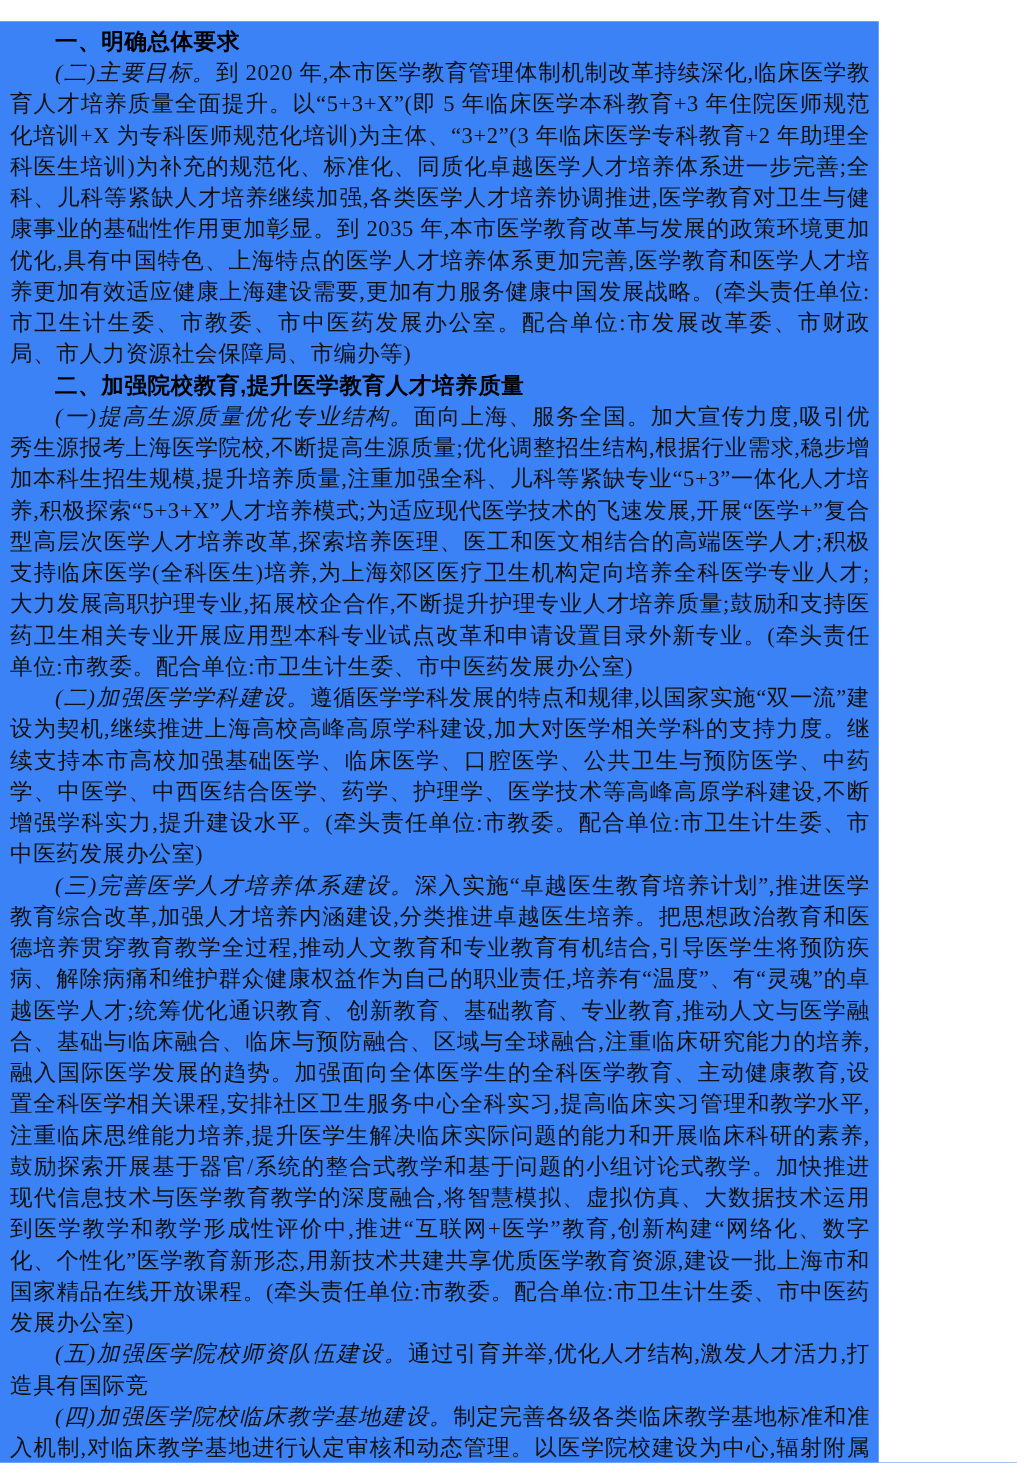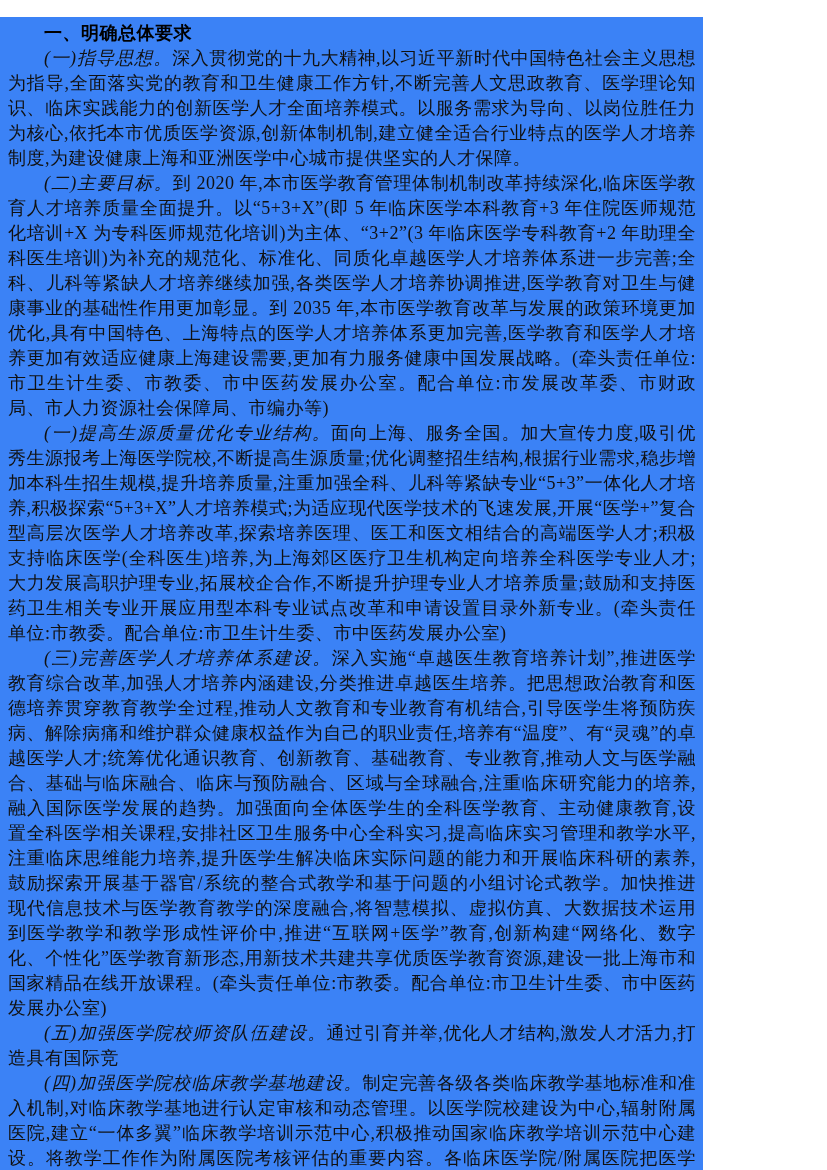--- a/index.html
+++ b/index.html
@@ -66,27 +66,28 @@
   }
 </style>
 </head>
 <body>
 
 <div class="page">
   <div class="content">
 
     <div class="heading">一、明确总体要求</div>
 
-    <p class="para"><span class="lead">(一)指导思想。</span><span>深入贯彻党的十九大精神,以习近平新时代中国特色社会主义思想为指导,全面落实党的教育和卫生健康工作方针,不断完善人文思政教育、医学理论知识、临床实践能力的创新医学人才全面培养模式。以服务需求为导向、以岗位胜任力为核心,依托本市优质医学资源,创新体制机制,建立健全适合行业特点的医学人才培养制度,为建设健康上海和亚洲医学中心城市提供坚实的人才保障。</span></p>
 
     <p class="para"><span class="lead">(二)主要目标。</span><span>到 2020 年,本市医学教育管理体制机制改革持续深化,临床医学教育人才培养质量全面提升。以“5+3+X”(即 5 年临床医学本科教育+3 年住院医师规范化培训+X 为专科医师规范化培训)为主体、“3+2”(3 年临床医学专科教育+2 年助理全科医生培训)为补充的规范化、标准化、同质化卓越医学人才培养体系进一步完善;全科、儿科等紧缺人才培养继续加强,各类医学人才培养协调推进,医学教育对卫生与健康事业的基础性作用更加彰显。到 2035 年,本市医学教育改革与发展的政策环境更加优化,具有中国特色、上海特点的医学人才培养体系更加完善,医学教育和医学人才培养更加有效适应健康上海建设需要,更加有力服务健康中国发展战略。(牵头责任单位:市卫生计生委、市教委、市中医药发展办公室。配合单位:市发展改革委、市财政局、市人力资源社会保障局、市编办等)</span></p>
 
+    <div class="heading">二、加强院校教育,提升医学教育人才培养质量</div>
 
     <p class="para"><span class="lead">(一)提高生源质量优化专业结构。</span><span>面向上海、服务全国。加大宣传力度,吸引优秀生源报考上海医学院校,不断提高生源质量;优化调整招生结构,根据行业需求,稳步增加本科生招生规模,提升培养质量,注重加强全科、儿科等紧缺专业“5+3”一体化人才培养,积极探索“5+3+X”人才培养模式;为适应现代医学技术的飞速发展,开展“医学+”复合型高层次医学人才培养改革,探索培养医理、医工和医文相结合的高端医学人才;积极支持临床医学(全科医生)培养,为上海郊区医疗卫生机构定向培养全科医学专业人才;大力发展高职护理专业,拓展校企合作,不断提升护理专业人才培养质量;鼓励和支持医药卫生相关专业开展应用型本科专业试点改革和申请设置目录外新专业。(牵头责任单位:市教委。配合单位:市卫生计生委、市中医药发展办公室)</span></p>
 
+    <p class="para"><span class="lead">(二)加强医学学科建设。</span><span>遵循医学学科发展的特点和规律,以国家实施“双一流”建设为契机,继续推进上海高校高峰高原学科建设,加大对医学相关学科的支持力度。继续支持本市高校加强基础医学、临床医学、口腔医学、公共卫生与预防医学、中药学、中医学、中西医结合医学、药学、护理学、医学技术等高峰高原学科建设,不断增强学科实力,提升建设水平。(牵头责任单位:市教委。配合单位:市卫生计生委、市中医药发展办公室)</span></p>
 
     <p class="para"><span class="lead">(三)完善医学人才培养体系建设。</span><span>深入实施“卓越医生教育培养计划”,推进医学教育综合改革,加强人才培养内涵建设,分类推进卓越医生培养。把思想政治教育和医德培养贯穿教育教学全过程,推动人文教育和专业教育有机结合,引导医学生将预防疾病、解除病痛和维护群众健康权益作为自己的职业责任,培养有“温度”、有“灵魂”的卓越医学人才;统筹优化通识教育、创新教育、基础教育、专业教育,推动人文与医学融合、基础与临床融合、临床与预防融合、区域与全球融合,注重临床研究能力的培养,融入国际医学发展的趋势。加强面向全体医学生的全科医学教育、主动健康教育,设置全科医学相关课程,安排社区卫生服务中心全科实习,提高临床实习管理和教学水平,注重临床思维能力培养,提升医学生解决临床实际问题的能力和开展临床科研的素养,鼓励探索开展基于器官/系统的整合式教学和基于问题的小组讨论式教学。加快推进现代信息技术与医学教育教学的深度融合,将智慧模拟、虚拟仿真、大数据技术运用到医学教学和教学形成性评价中,推进“互联网+医学”教育,创新构建“网络化、数字化、个性化”医学教育新形态,用新技术共建共享优质医学教育资源,建设一批上海市和国家精品在线开放课程。(牵头责任单位:市教委。配合单位:市卫生计生委、市中医药发展办公室)</span></p>
 
     <p class="para"><span class="lead">(五)加强医学院校师资队伍建设。</span><span>通过引育并举,优化人才结构,激发人才活力,打造具有国际竞</span></p>
 
     <p class="para"><span class="lead">(四)加强医学院校临床教学基地建设。</span><span>制定完善各级各类临床教学基地标准和准入机制,对临床教学基地进行认定审核和动态管理。以医学院校建设为中心,辐射附属医院,建立“一体多翼”临床教学培训示范中心,积极推动国家临床教学培训示范中心建设。将教学工作作为附属医院考核评估的重要内容。各临床医学院/附属医院把医学人才培养作为重要职责,加大教学投入,围绕人才培养优化临床科室设置,落实教育教学任务。(牵头责任单位:市教委。配合单位:市卫生计生委、市中医药发展办公室)</span></p>
 
   </div>
 
 </div>

